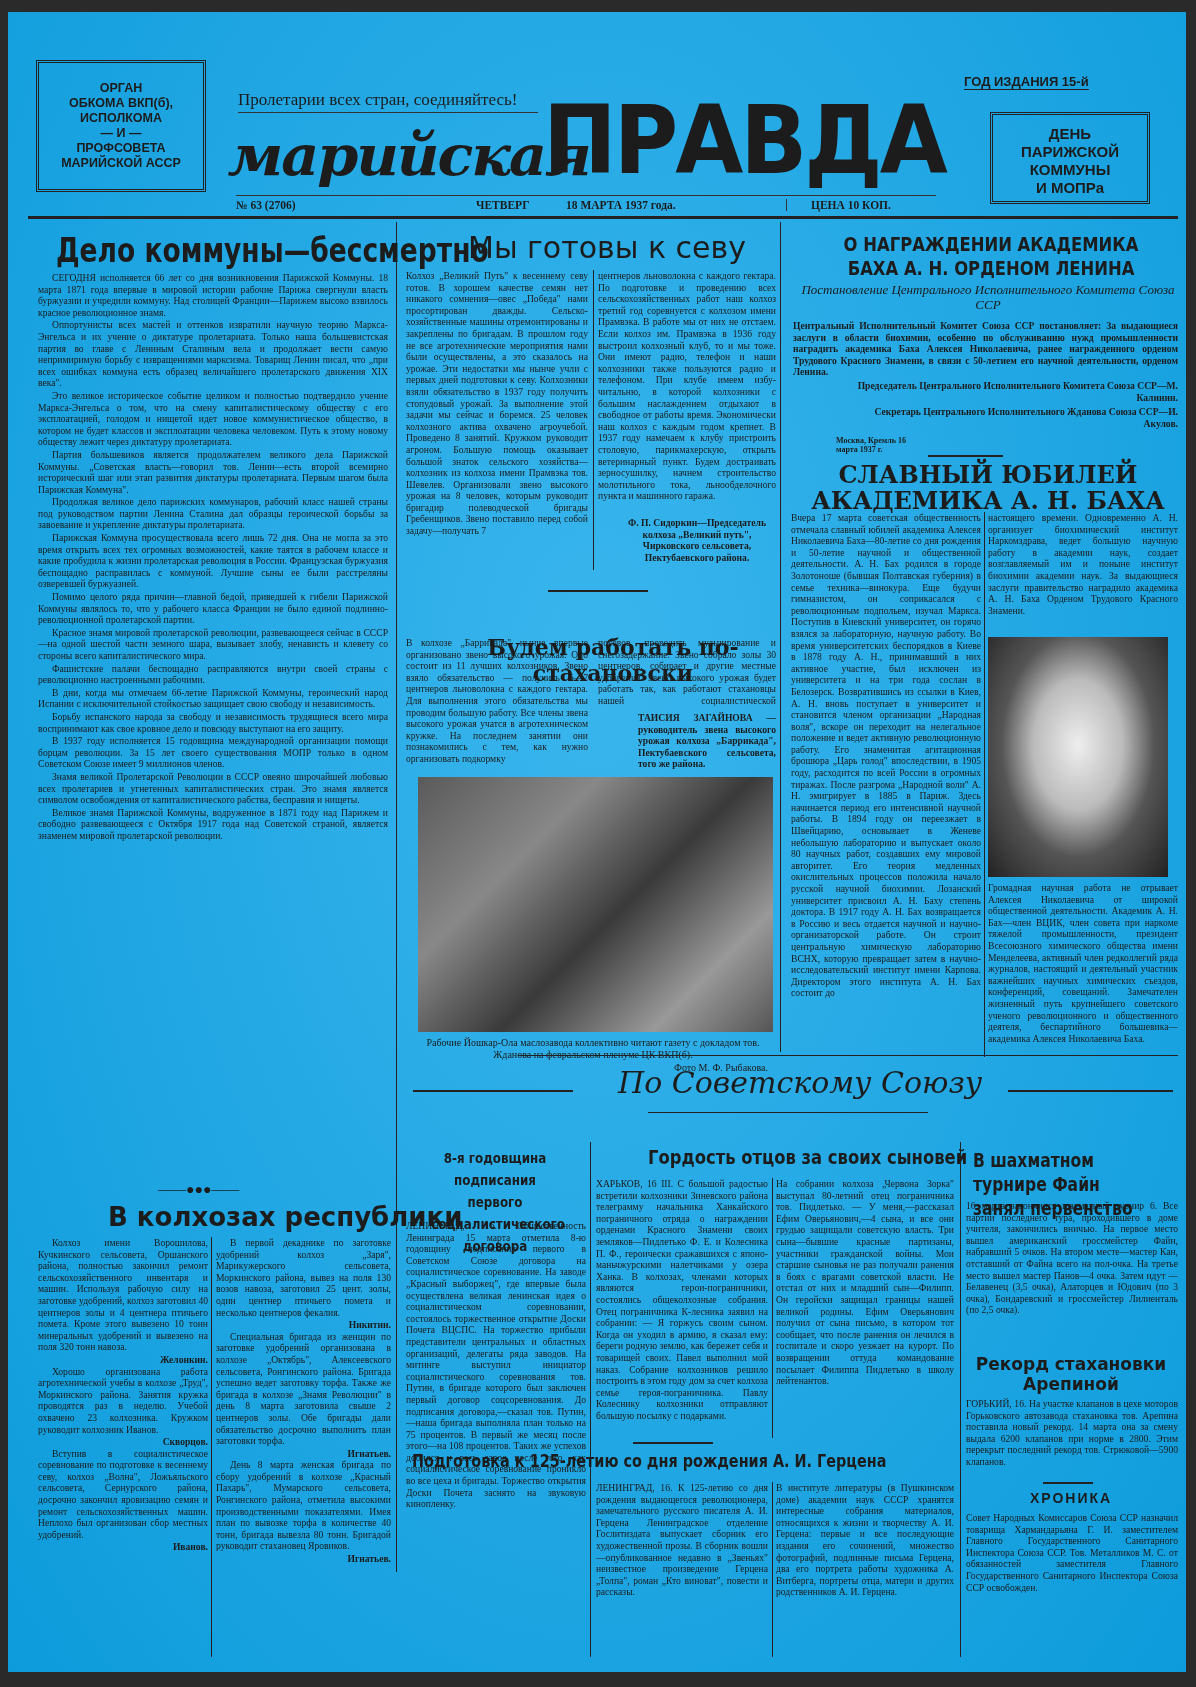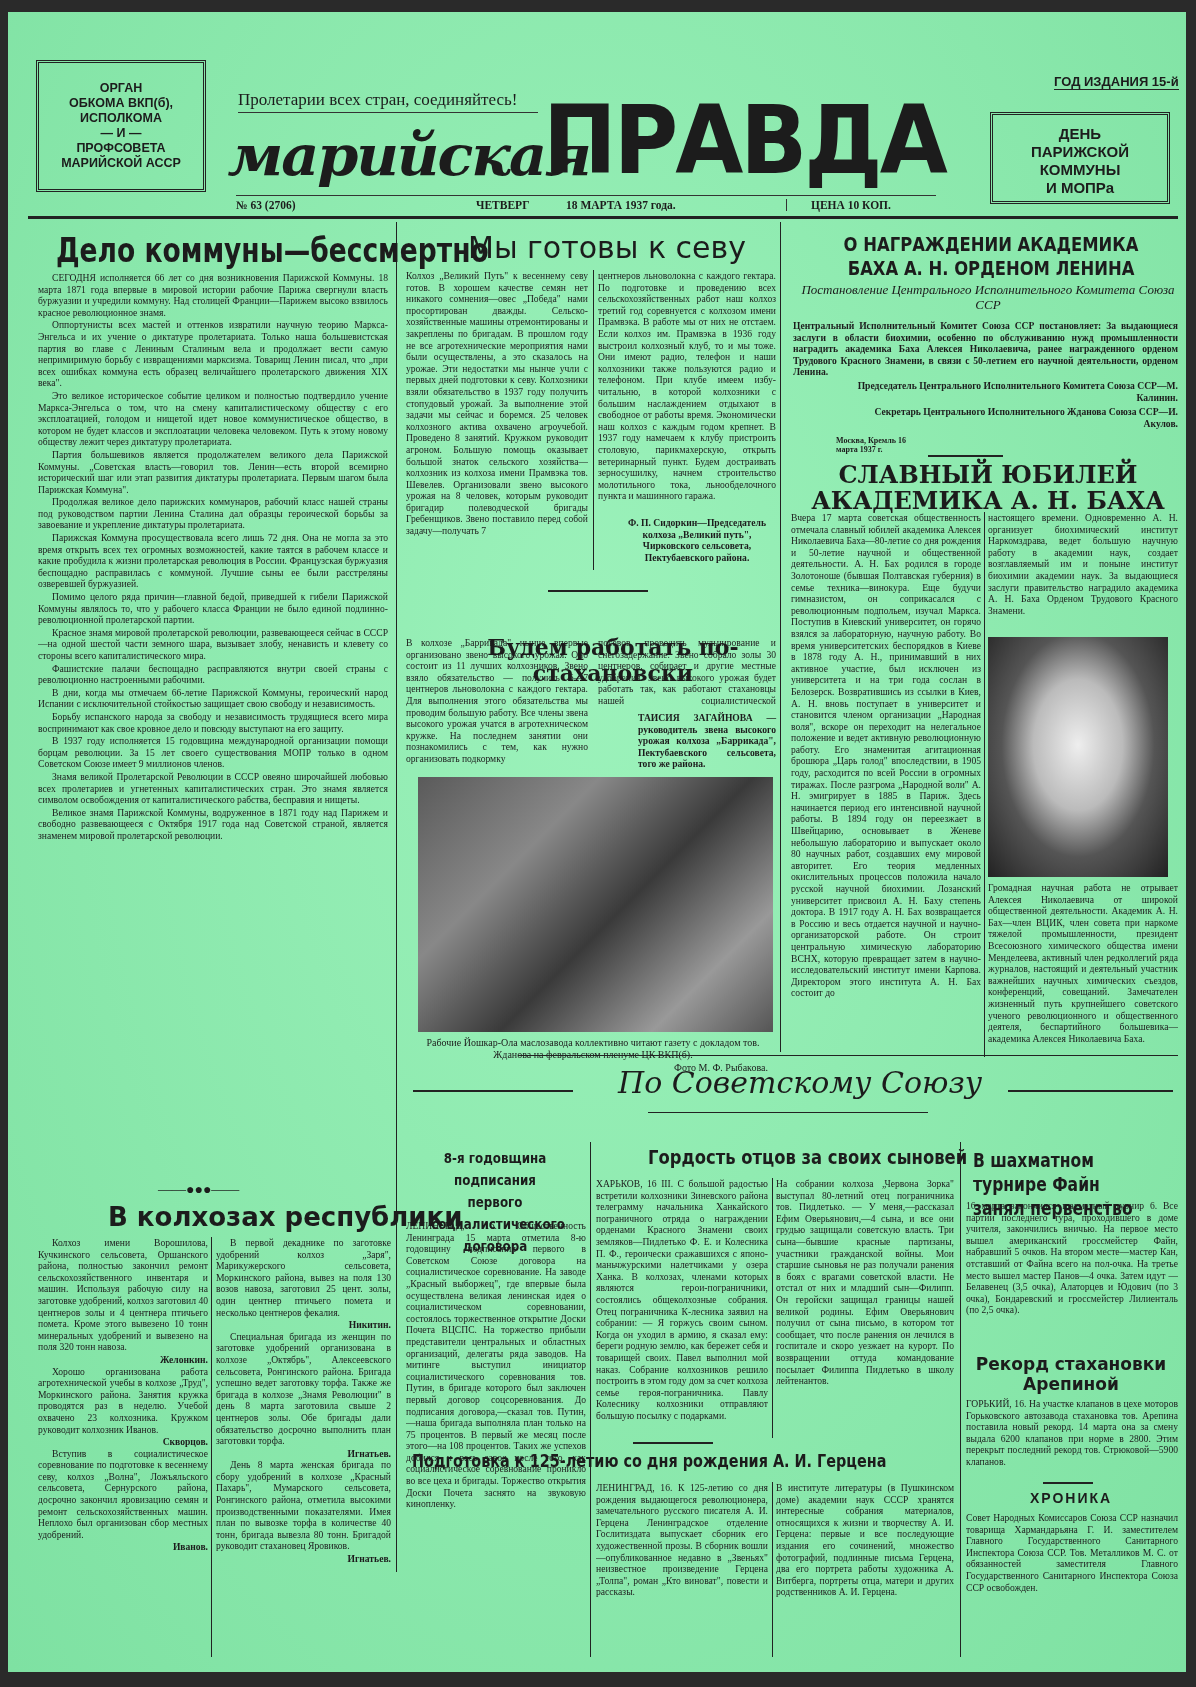--- a/index.html
+++ b/index.html
@@ -1,26 +1,26 @@
 <!DOCTYPE html>
 <html><head>
 <meta charset="utf-8">
 <style>
   html,body{margin:0;padding:0;}
   body{width:1196px;height:1687px;background:#2a2a2a;font-family:"Liberation Serif",serif;overflow:hidden;position:relative;}
-  .page{position:absolute;left:8px;top:12px;width:1178px;height:1660px;background:#86efac;color:#1c1c1c;}
+  .page{position:absolute;left:8px;top:12px;width:1178px;height:1660px;background:#0ea5e9;color:#1c1c1c;}
   .page:before{content:"";position:absolute;inset:0;background:radial-gradient(ellipse at 50% 40%,rgba(255,255,255,.18),rgba(0,0,0,.06));pointer-events:none;}
   .abs{position:absolute;}
   .box{border:3px double #222;text-align:center;}
   .organ{left:28px;top:48px;width:170px;height:132px;font-family:"Liberation Sans",sans-serif;font-weight:bold;font-size:12.5px;line-height:15px;padding-top:18px;box-sizing:border-box;}
   .motto{left:230px;top:78px;width:300px;font-size:17px;border-bottom:1.5px solid #333;padding-bottom:2px;}
   .title-script{left:228px;top:110px;font-family:"DejaVu Serif",serif;font-style:italic;font-weight:bold;font-size:56px;letter-spacing:-2px;transform:scaleX(1.05);}
   .title-block{left:535px;top:84px;font-family:"DejaVu Sans",sans-serif;font-weight:900;font-size:88px;letter-spacing:-3px;line-height:90px;transform:scaleY(1.08);}
-  .year{left:1046px;top:62px;font-family:"Liberation Sans",sans-serif;font-weight:bold;font-size:13px;border-bottom:1.5px solid #222;}
-  .daybox{left:982px;top:100px;width:180px;height:92px;font-family:"Liberation Sans",sans-serif;font-weight:bold;font-size:15px;line-height:18px;padding-top:10px;box-sizing:border-box;}
+  .year{left:956px;top:62px;font-family:"Liberation Sans",sans-serif;font-weight:bold;font-size:13px;border-bottom:1.5px solid #222;}
+  .daybox{left:982px;top:100px;width:160px;height:92px;font-family:"Liberation Sans",sans-serif;font-weight:bold;font-size:15px;line-height:18px;padding-top:10px;box-sizing:border-box;}
   .infobar{left:228px;top:183px;width:700px;height:18px;border-top:1.5px solid #333;font-size:11.5px;font-weight:bold;display:flex;align-items:center;}
   .rule{position:absolute;background:#222;}
   .col-text{font-size:9.6px;line-height:11.6px;text-align:justify;font-family:"Liberation Serif",serif;}
   .col-text p{margin:0 0 1px 0;text-indent:14px;}
   .h1{left:48px;top:218px;font-size:34px;font-family:"DejaVu Sans",sans-serif;font-weight:bold;transform:scaleX(.78);transform-origin:left;white-space:nowrap;}
   .h2{left:460px;top:218px;font-size:30px;font-family:"DejaVu Sans",sans-serif;font-weight:normal;white-space:nowrap;}
   .h3{left:798px;top:220px;width:370px;text-align:center;font-size:20px;font-family:"DejaVu Sans",sans-serif;font-weight:bold;line-height:24px;transform:scaleX(.82);}
   .sub3{left:780px;top:270px;width:400px;text-align:center;font-style:italic;font-size:13px;line-height:15px;}
   .h4{left:790px;top:450px;width:380px;text-align:center;font-size:24px;line-height:26px;font-family:"DejaVu Serif",serif;font-weight:bold;}
   .h5{left:420px;top:590px;width:370px;text-align:center;font-size:22px;font-family:"DejaVu Serif",serif;font-weight:bold;margin-top:32px;}

